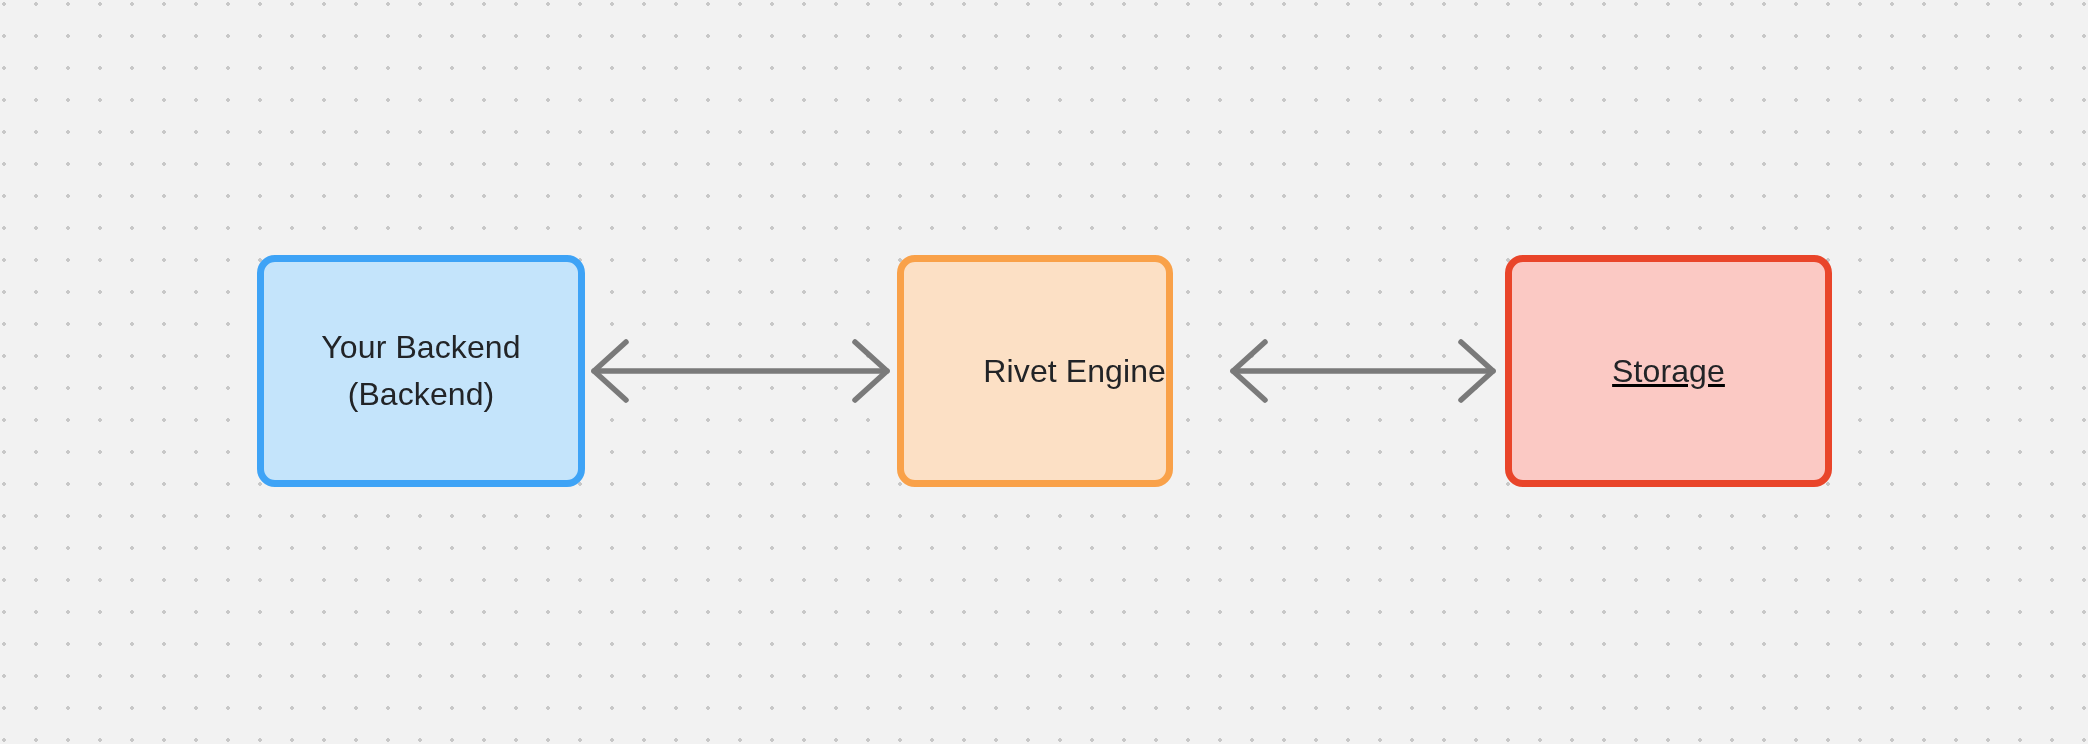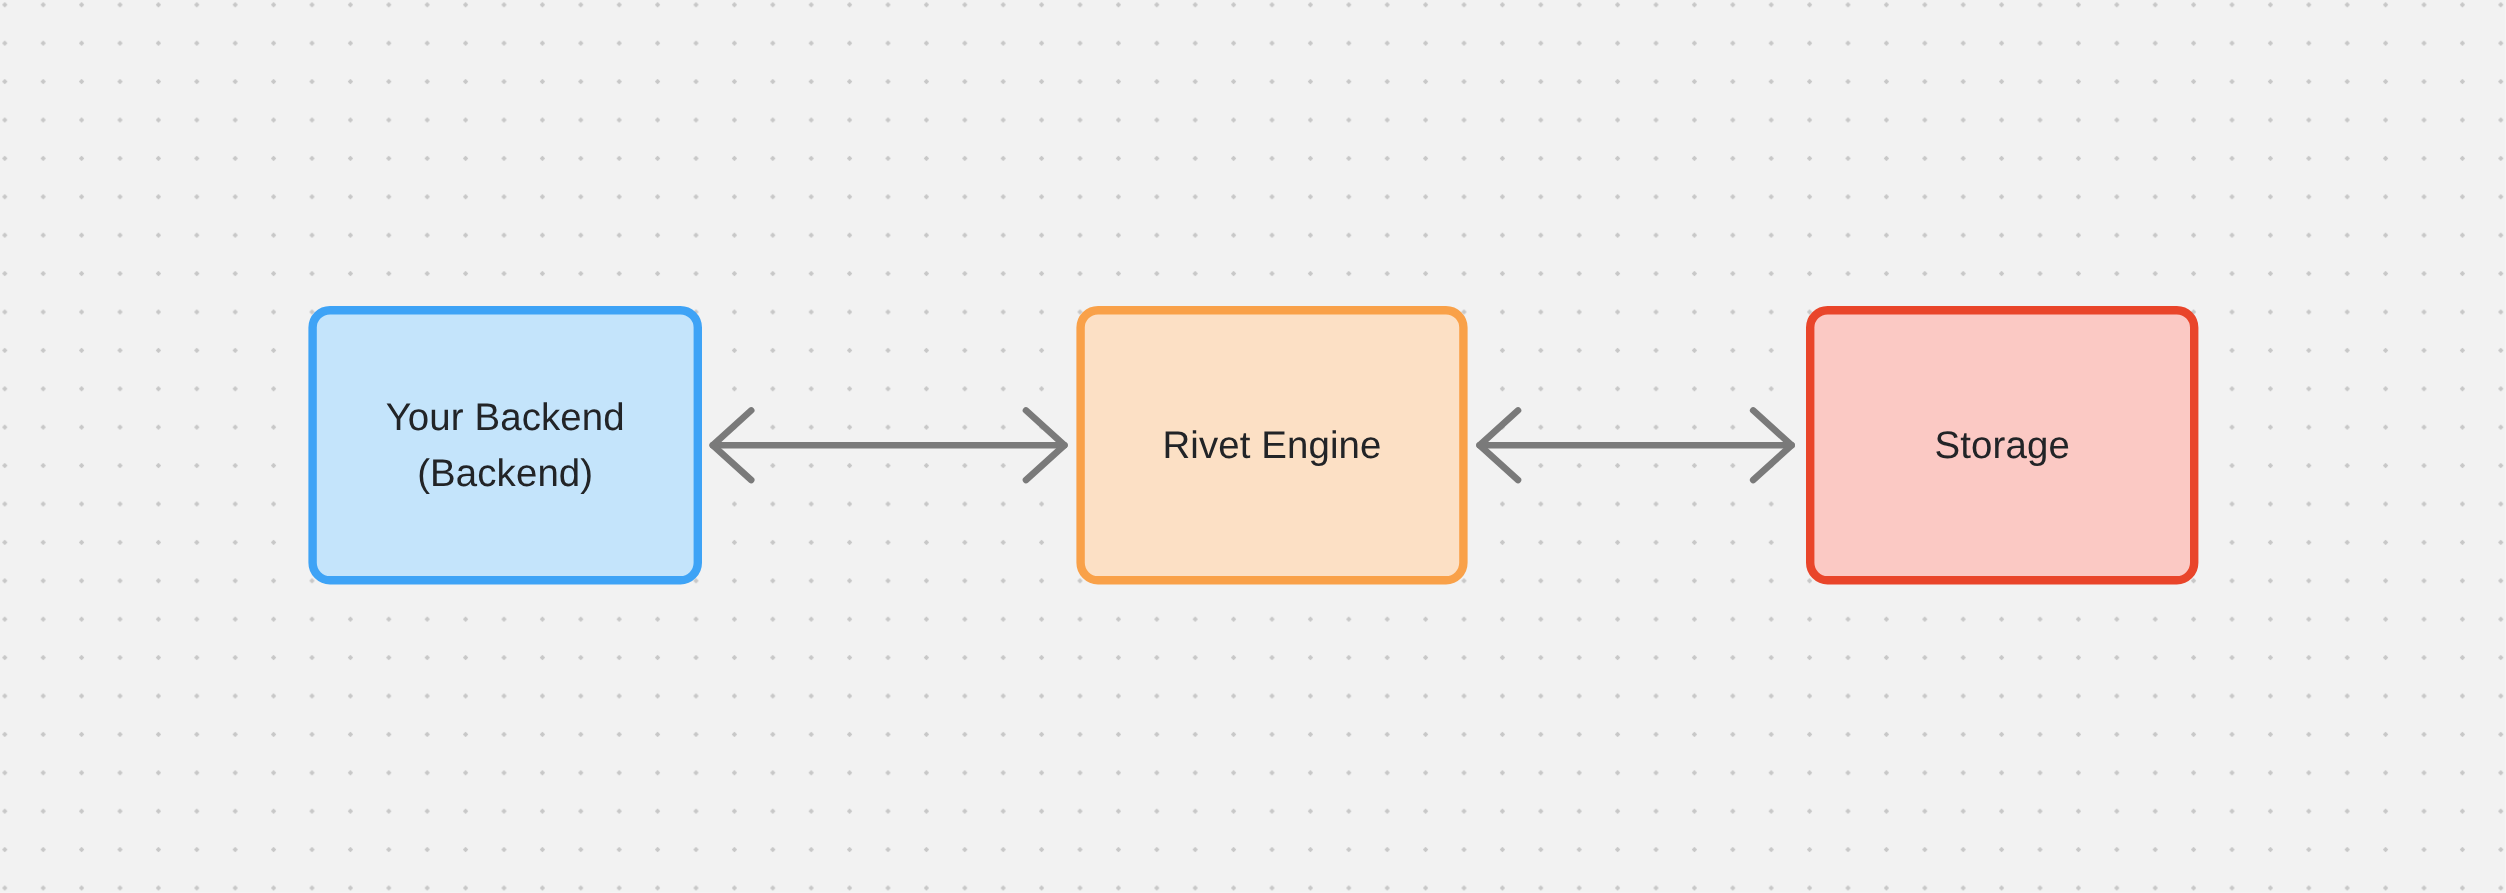--- a/index.html
+++ b/index.html
@@ -44,22 +44,22 @@
   }
   .node-label {
     font-size: 32px;
     line-height: 47px;
     font-weight: 500;
     color: var(--text);
     letter-spacing: 0.1px;
   }
   .node-label .line { display: block; }
   .node-backend { left: 257px; width: 328px; }
-  .node-engine  { left: 897px; width: 326px; }
-  .node-storage { left: 1505px; width: 327px; }
+  .node-engine  { left: 897px; width: 276px; justify-content: flex-end; }
+  .node-storage { left: 1505px; width: 327px; text-decoration: underline; }
 </style>
 </head>
 <body>
 
 <div class="canvas">
 
   <svg class="arrows-layer" viewBox="0 0 2088 744" xmlns="http://www.w3.org/2000/svg">
     <g class="arrow" fill="none" stroke-width="5.5" stroke-linecap="round" stroke-linejoin="round" stroke="#7A7A7A">
       <line x1="594" y1="371" x2="887" y2="371"></line>
       <polyline points="626,342 594,371 626,400"></polyline>

